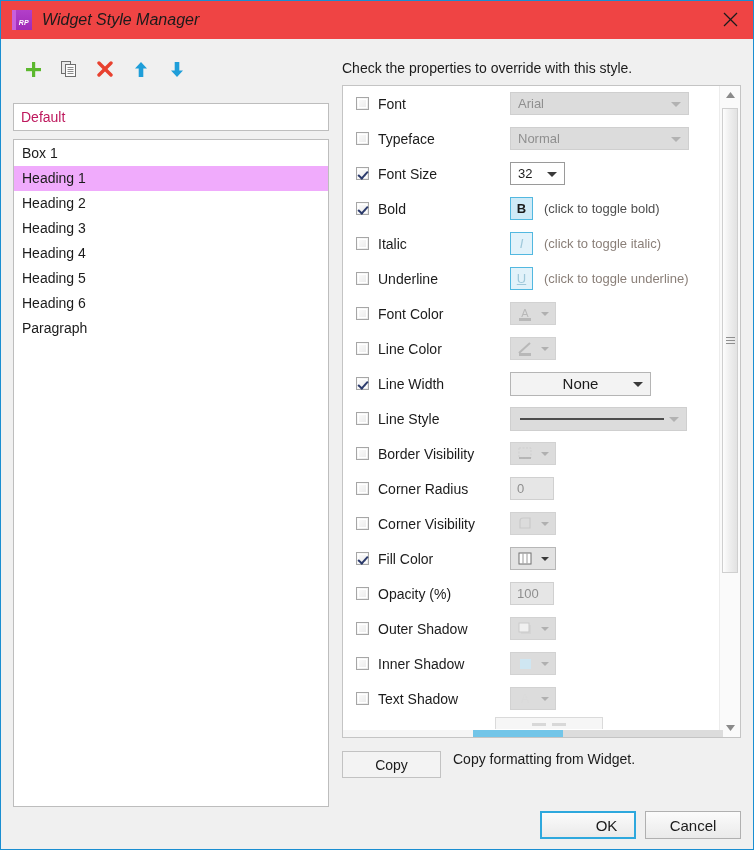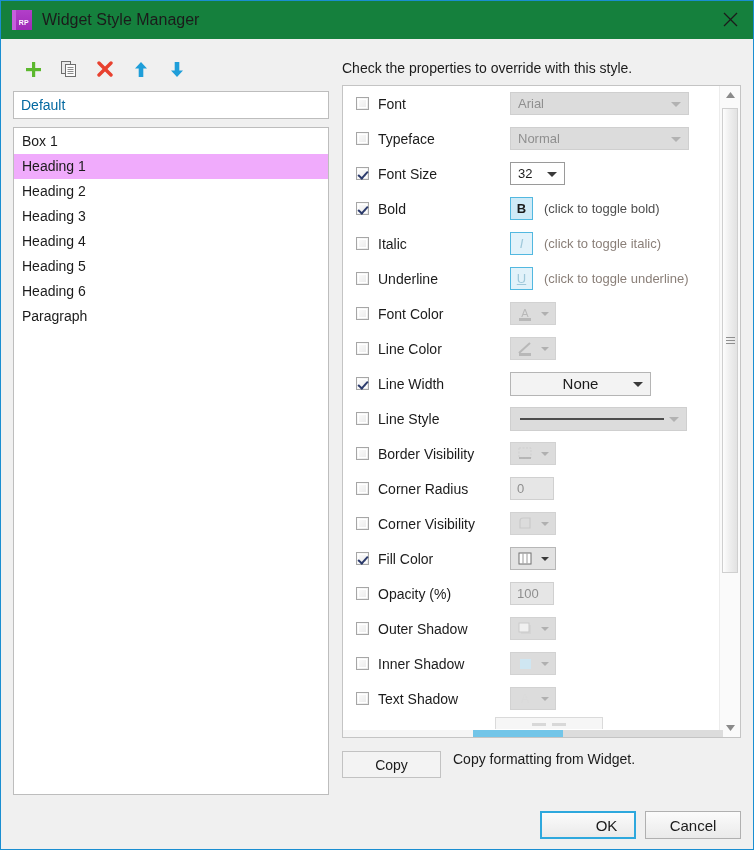--- a/index.html
+++ b/index.html
@@ -16,24 +16,25 @@
     width: 754px; height: 850px;
     background: #f0f0f0;
     border: 1px solid #1a8ed1;
     overflow: hidden;
   }
 
   
   .titlebar {
     position: relative;
     height: 38px;
-    background: #15803d;
+    background: #ef4444;
     display: flex;
     align-items: center;
     padding-left: 11px;
+    font-style: italic;
   }
   .app-icon {
     width: 20px; height: 20px;
     position: relative;
     flex: 0 0 auto;
     background: linear-gradient(180deg,#b23fc9 0%, #a02ab8 100%);
     display: flex; align-items: flex-end; justify-content: flex-end;
   }
   .app-icon .bar {
     position: absolute; left: 0; top: 0;
@@ -83,28 +84,28 @@
     padding-left: 5px;
   }
   .tb-btn {
     width: 30px; height: 30px;
     display: flex; align-items: center; justify-content: center;
     cursor: pointer;
   }
   .tb-btn svg { display: block; }
 
   .name-field {
-    margin-top: 4px;
+    margin-top: 16px;
     height: 28px;
     background: #ffffff;
     border: 1px solid #bdbdbd;
     display: flex; align-items: center;
     padding: 0 7px;
     font-size: 14px;
-    color: #0369a1;
+    color: #be185d;
   }
 
   .style-list {
     margin-top: 8px;
     height: 668px;
     background: #ffffff;
     border: 1px solid #bdbdbd;
     overflow: hidden;
     padding-top: 1px;
   }

